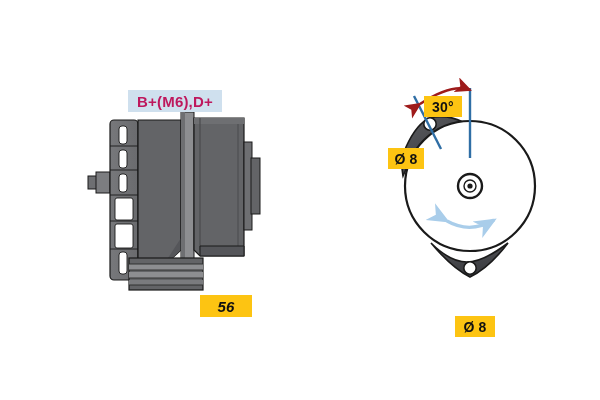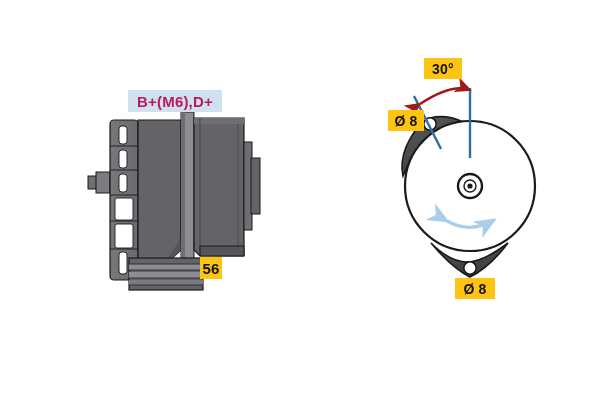--- a/index.html
+++ b/index.html
@@ -27,38 +27,40 @@
     line-height: 1;
     white-space: nowrap;
     letter-spacing: 0.2px;
     display: flex;
     align-items: center;
     justify-content: center;
   }
   .chip-yellow {
     background: #fdc412;
     color: #111111;
+    margin-top: 38px;
   }
   .chip-blue {
     background: #cfe0ee;
     color: #be185d;
   }
   #label-bplus {
     left: 128px;
     top: 90px;
     width: 94px;
     height: 22px;
     font-size: 15px;
   }
   #label-56 {
     left: 200px;
     top: 257px;
-    width: 22px;
+    width: 52px;
     height: 22px;
     font-size: 15px;
+    font-style: italic;
   }
   #label-30deg {
     left: 424px;
     top: 58px;
     width: 38px;
     height: 21px;
     font-size: 14px;
   }
   #label-d8-top {
     left: 388px;

